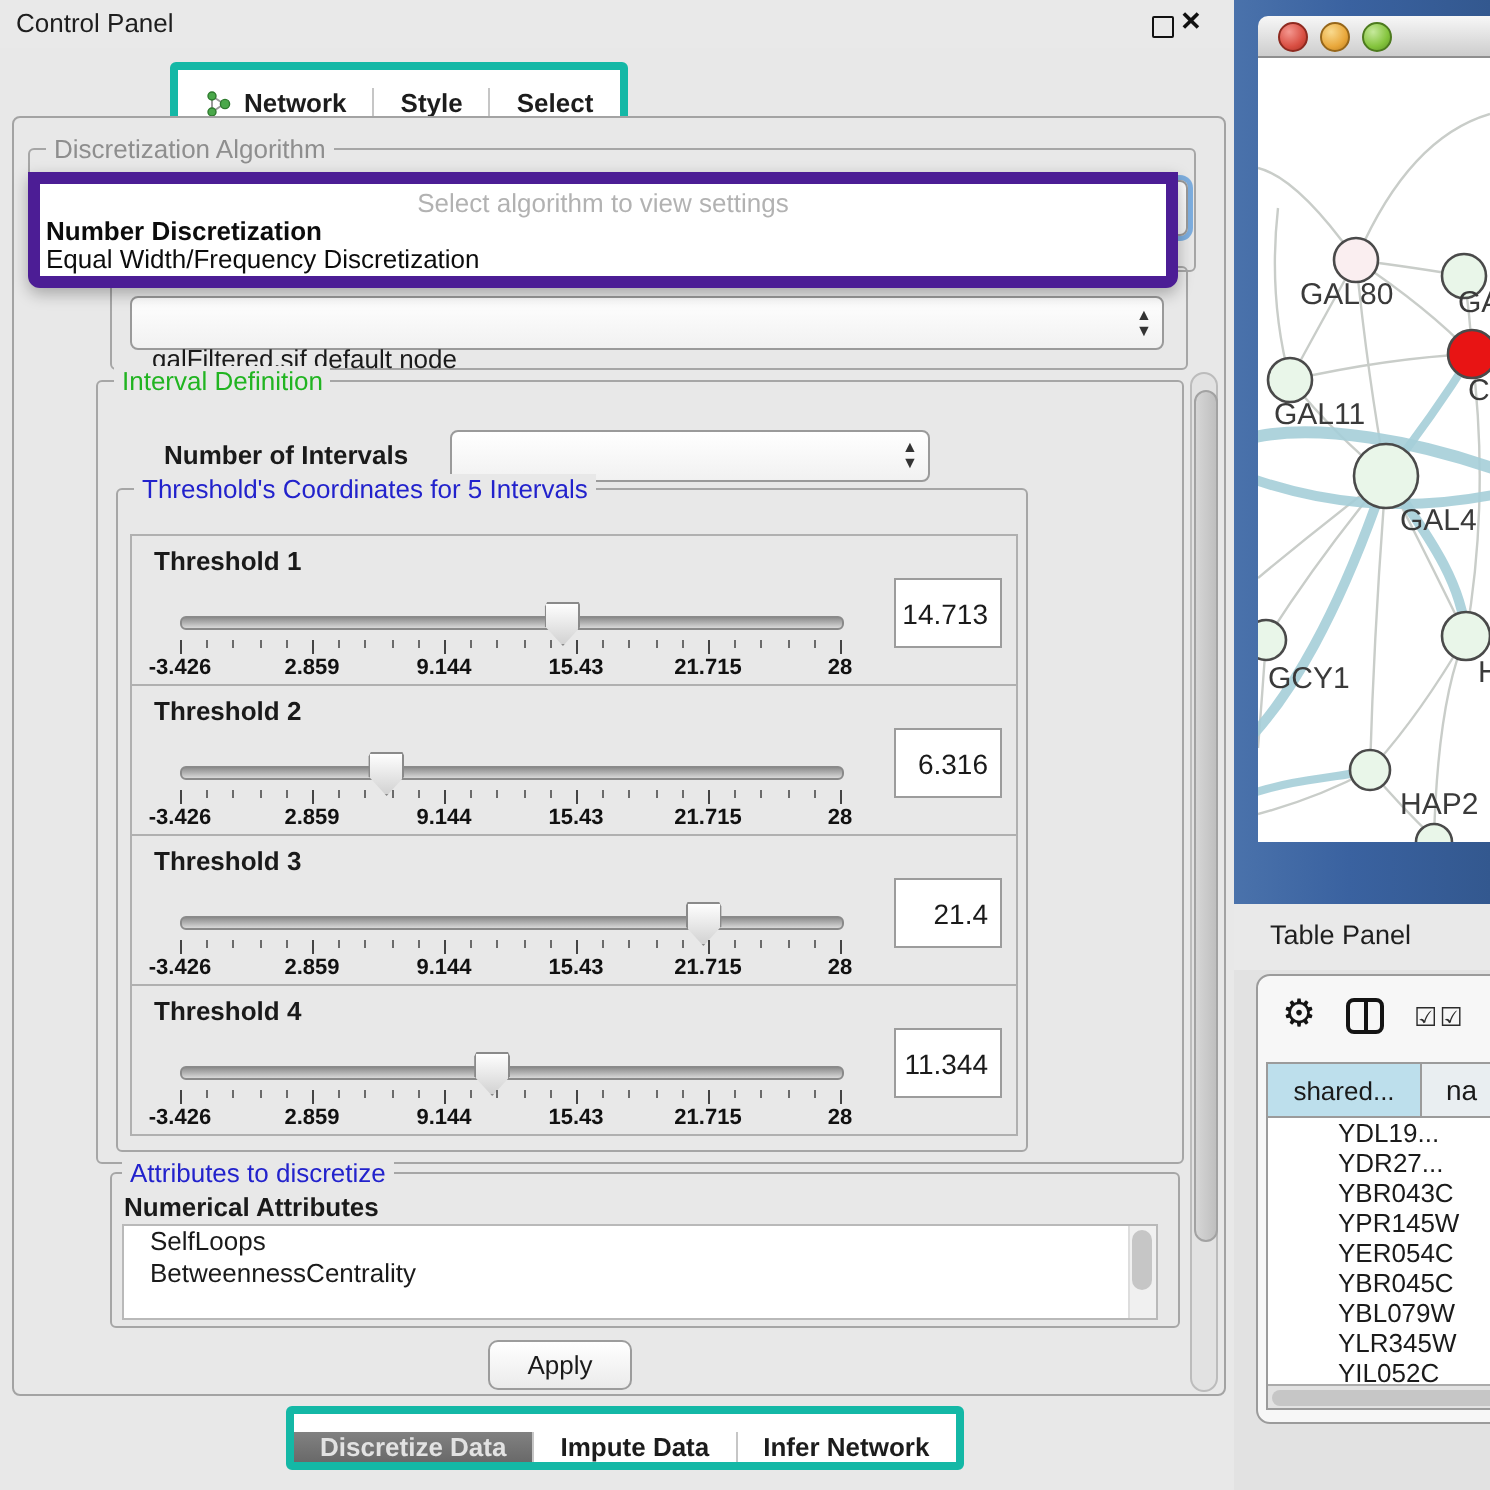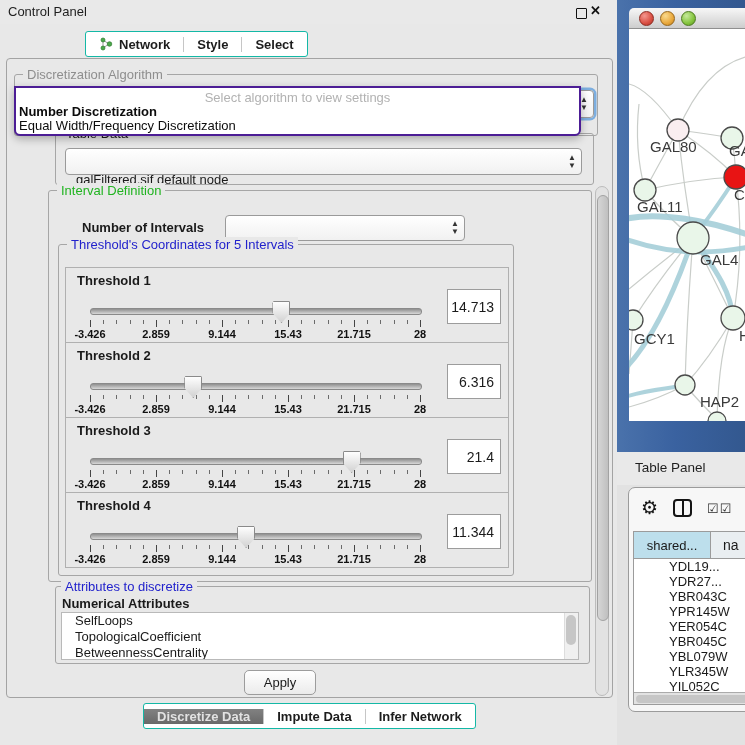--- a/index.html
+++ b/index.html
@@ -5,35 +5,35 @@
   html,body{margin:0;padding:0;}
   body{width:745px;height:745px;overflow:hidden;background:#e8e8e8;
        font-family:"Liberation Sans",sans-serif;color:#1a1a1a;position:relative;}
   .abs{position:absolute;}
   
   .cp-header{left:0;top:0;width:617px;height:24px;background:#e9e9e9;}
   .cp-title{left:8px;top:4px;font-size:13px;color:#1e1e1e;}
   .float-btn{left:576px;top:8px;width:9px;height:9px;border:1.5px solid #111;border-radius:1px;background:transparent;}
   .close-btn{left:590px;top:3px;font-size:13px;font-weight:900;color:#111;}
   
-  .segwrap{display:flex;background:#fff;border:1px solid #14b8a6;border-radius:3px;overflow:hidden;height:24px;align-items:center;}
+  .segwrap{display:flex;background:#fff;border:4px solid #14b8a6;border-radius:3px;overflow:hidden;height:24px;align-items:flex-end;}
   .seg{display:flex;align-items:center;gap:6px;padding:0 13px;font-size:13px;font-weight:700;color:#1c1c1c;border-left:1px solid #c6c6c6;white-space:nowrap;}
   .seg:first-child{border-left:none;}
   .seg.selected{background:linear-gradient(#818181,#696969);color:#e2e2e2;border-left-color:#5e5e5e;}
   
   .main-panel{left:6px;top:58px;width:605px;height:638px;border:1px solid #a3a3a3;border-radius:4px;background:#e8e8e8;}
   .group{position:absolute;border:1px solid #a6a6a6;border-radius:3px;}
   .gtitle{position:absolute;top:-8px;left:8px;background:#e8e8e8;padding:0 4px;font-size:13px;white-space:nowrap;}
   
   .combo{position:absolute;background:linear-gradient(#ffffff,#f1f1f1);border:1px solid #9a9a9a;border-radius:4px;display:flex;align-items:center;font-size:13px;}
   .combo .ctext{padding-left:10px;flex:1;overflow:hidden;white-space:nowrap;margin-top:36px;}
   .combo .arrows{width:18px;text-align:center;font-size:8px;line-height:8px;color:#333;}
   .combo.focused{box-shadow:0 0 0 2.5px rgba(106,163,221,.85);}
   
-  .popup{left:14px;top:86px;width:563px;height:46px;background:#fff;border:2px solid #4c1d95;
+  .popup{left:14px;top:86px;width:563px;height:46px;background:#fff;border:6px solid #4c1d95;
          border-radius:0 0 6px 6px;box-shadow:0 3px 8px rgba(0,0,0,.28);z-index:50;}
   .popup-hint{text-align:center;color:#b2b2b2;font-size:13px;padding-top:2px;height:15px;}
   .popup-item{font-size:13px;padding-left:3px;height:14px;line-height:14px;color:#0c0c0c;}
   .popup-item.bold{font-weight:700;}
   
   .tpanel{position:absolute;left:6px;width:442px;height:74px;border:1px solid #b0b0b0;background:#e8e8e8;}
   .tlabel{position:absolute;left:11px;top:5px;font-size:13px;font-weight:700;}
   .track{position:absolute;left:24px;top:40px;width:330px;height:5px;border-radius:3px;
          background:linear-gradient(#8f8f8f,#d8d8d8);border:1px solid #8a8a8a;}
   .thumb{position:absolute;top:33px;width:16px;height:20px;
@@ -322,21 +322,20 @@
 
 <div class="group" style="left:55px;top:586px;width:533px;height:76px;">
   <span class="gtitle" style="left:5px;color:#2222cc;">Attributes to discretize</span>
 </div>
 <div class="abs" style="left:62px;top:596px;font-size:13px;font-weight:700;">Numerical Attributes</div>
 <div class="attr-list abs" id="attr-list" style="left:61px;top:612px;width:516px;height:46px;">
   <div class="attr-sb">
       <div class="attr-sb-thumb"></div>
     </div>
 <div class="attr-item">SelfLoops</div>
-    <div class="attr-item">TopologicalCoefficient</div>
     <div class="attr-item">BetweennessCentrality</div>
   </div>
 
 <div class="abs vscroll">
     <div class="vscroll-thumb"></div>
   </div>
 
 <div class="abs apply-btn">Apply</div>
 
 <div class="abs segwrap" style="left:143px;top:703px;" id="bottom-tabs">

